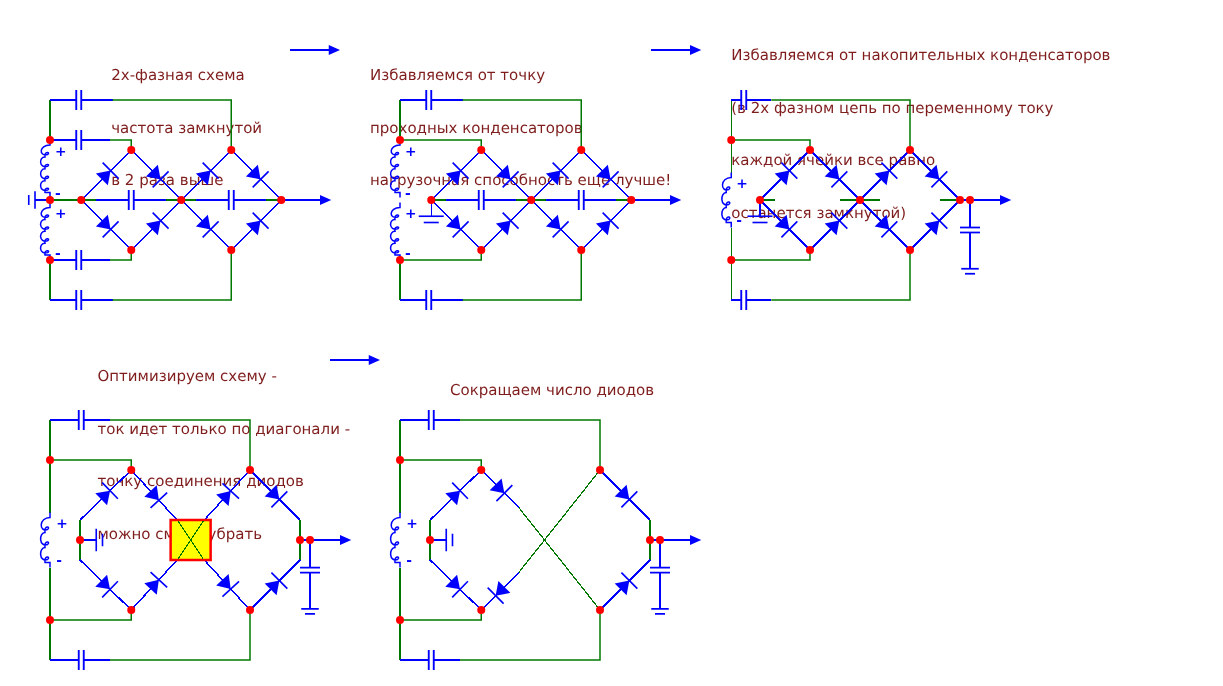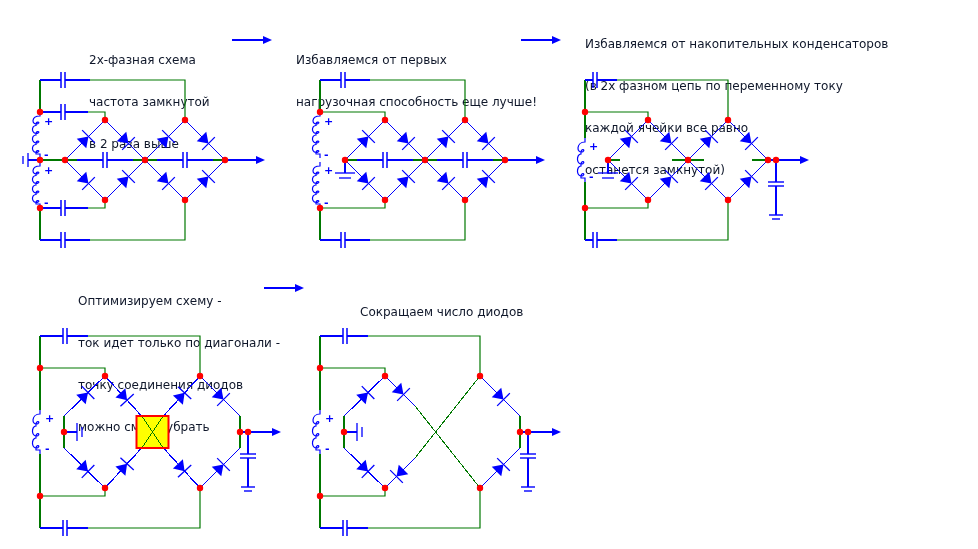--- a/index.html
+++ b/index.html
@@ -1,33 +1,34 @@
 <!DOCTYPE html>
 <html><head>
 <meta charset="utf-8">
 <style>
   html, body { margin: 0; padding: 0; background: #ffffff; }
   body { width: 978px; height: 549px; position: relative; overflow: hidden;
          font-family: "DejaVu Sans", "Liberation Sans", sans-serif; }
-  .caption { position: absolute; font-size: 12px; line-height: 14px; color: #0f172a;
+  .caption { position: absolute; font-size: 12px; line-height: 14px; color: #7f1d1d;
              white-space: pre; margin: 0; }
   .caption span { display: block; }
   svg#schem { position: absolute; left: 0; top: 0; }
 </style>
 </head>
 <body>
 
 <div id="captions">
   <div class="caption" style="left:74px;top:25px;margin-left:15px;">
     <span>2х-фазная схема</span>
     <span>частота замкнутой</span>
     <span>в 2 раза выше</span>
   </div>
   <div class="caption" style="left:296px;top:25px;">
-    <span>Избавляемся от первых</span>
+    <span>Избавляемся от точку</span>
+    <span>проходных конденсаторов</span>
     <span>нагрузочная способность еще лучше!</span>
   </div>
   <div class="caption" style="left:585px;top:9px;">
     <span>Избавляемся от накопительных конденсаторов</span>
     <span>(в 2х фазном цепь по переменному току</span>
     <span>каждой ячейки все равно</span>
     <span>останется замкнутой)</span>
   </div>
   <div class="caption" style="left:40px;top:266px;margin-left:38px;">
     <span>Оптимизируем схему -</span>

